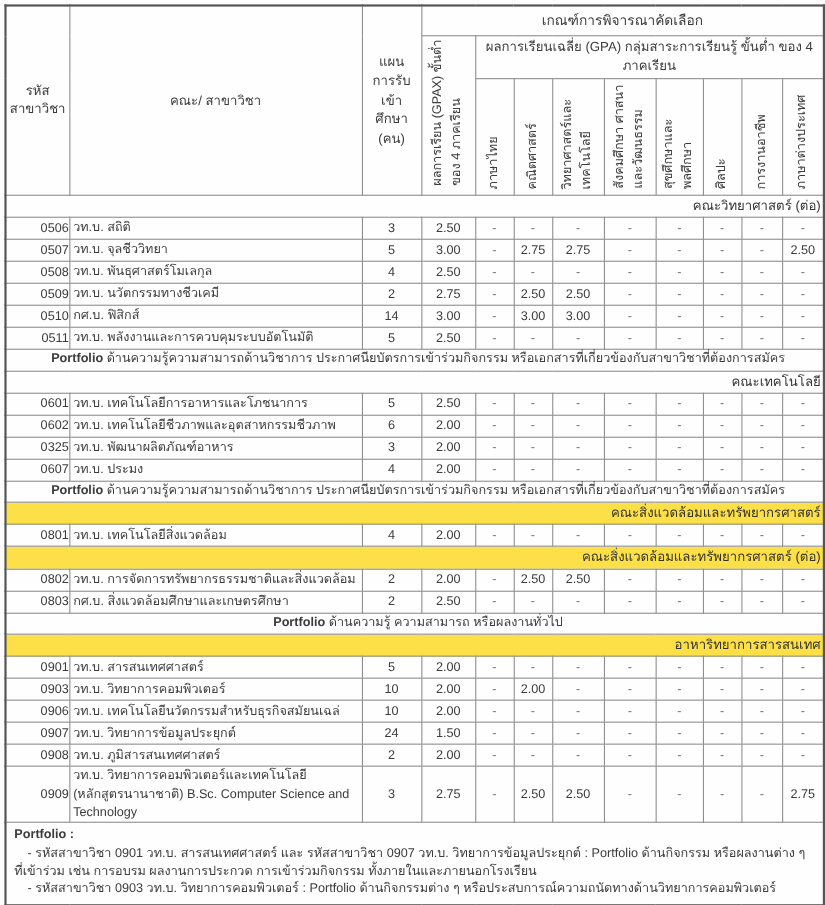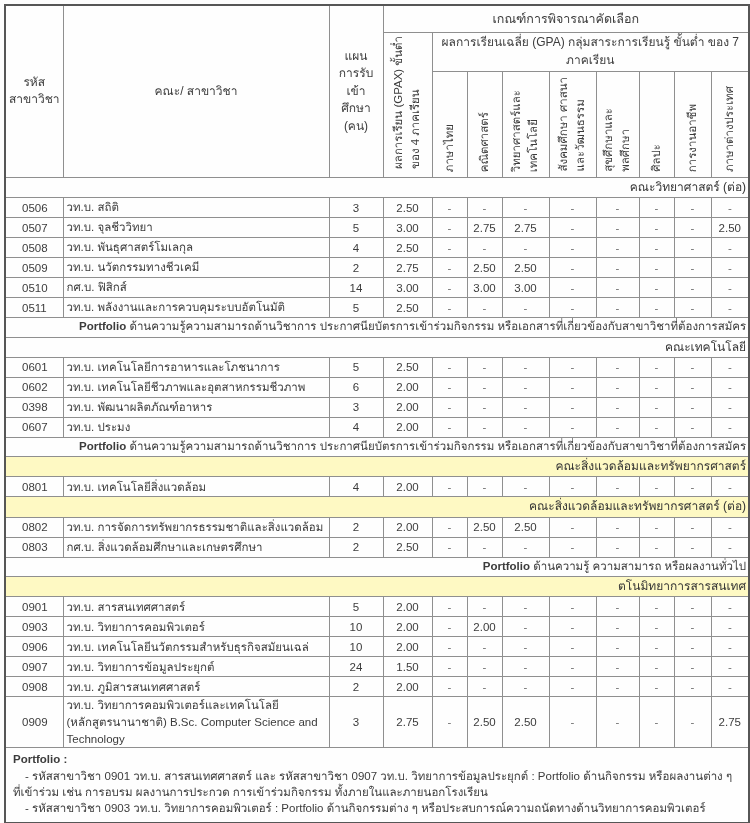--- a/index.html
+++ b/index.html
@@ -43,25 +43,25 @@
     color:#3c3c3c;
   }
   th.gpaxcell{padding:0;}
   th.gpaxcell .vwrap{align-items:center;padding-bottom:8px;}
   
   td.section{
     font-weight:bold;font-size:12px;
     padding:1px 2px 2px 8px;height:15px;line-height:1.35;
     text-align:right;color:#333;
   }
-  td.section.shaded{background:#fef9c3;}
+  td.section.shaded{background:#fde047;}
   td.note{
-    font-size:11.5px;padding:1px 2px 2px 8px;height:15px;line-height:1.35;text-align:right;
-  }
-  td.code{font-size:11.5px;text-align:right;height:19px;padding:0 16px;}
+    font-size:11.5px;padding:1px 2px 2px 8px;height:15px;line-height:1.35;text-align:center;
+  }
+  td.code{font-size:11.5px;text-align:right;height:19px;padding:0 0;}
   td.name{font-size:11.5px;text-align:left;padding:0 4px 0 3px;line-height:1.45;}
   td.num{font-size:11.5px;text-align:center;padding:0 2px;}
   td.dash{color:#6f6f6f;}
   
   td.footer-cell{
     text-align:left;vertical-align:top;
     padding:3px 6px 6px 7px;font-size:11.5px;line-height:16.2px;
   }
   .footer-title{font-weight:bold;font-family:"Liberation Sans",sans-serif;}
   .footer-note{text-indent:12px;}
@@ -98,21 +98,21 @@
 (คน)</th>
         <th class="hmain criteria" colspan="9">เกณฑ์การพิจารณาคัดเลือก</th>
       </tr>
       <tr>
         <th class="hmain vcell gpaxcell" rowspan="2">
           <div class="vwrap">
             <span class="vtext">ผลการเรียน (GPAX) ขั้นต่ำ
 ของ 4 ภาคเรียน</span>
           </div>
         </th>
-        <th class="hmain gpagroup" colspan="8">ผลการเรียนเฉลี่ย (GPA) กลุ่มสาระการเรียนรู้ ขั้นต่ำ ของ 7 ภาคเรียน</th>
+        <th class="hmain gpagroup" colspan="8">ผลการเรียนเฉลี่ย (GPA) กลุ่มสาระการเรียนรู้ ขั้นต่ำ ของ 4 ภาคเรียน</th>
       </tr>
       <tr class="subject-row" id="subject-row">
           <th class="hmain vcell">
             <div class="vwrap">
               <span class="vtext">ภาษาไทย</span>
             </div>
           </th>
           <th class="hmain vcell">
             <div class="vwrap">
               <span class="vtext">คณิตศาสตร์</span>
@@ -269,21 +269,21 @@
           <td class="num dash">-</td>
           <td class="num dash">-</td>
           <td class="num dash">-</td>
           <td class="num dash">-</td>
           <td class="num dash">-</td>
           <td class="num dash">-</td>
           <td class="num dash">-</td>
           <td class="num dash">-</td>
         </tr>
         <tr>
-          <td class="code">0398</td>
+          <td class="code">0325</td>
           <td class="name">วท.บ. พัฒนาผลิตภัณฑ์อาหาร</td>
           <td class="num">3</td>
           <td class="num">2.00</td>
           <td class="num dash">-</td>
           <td class="num dash">-</td>
           <td class="num dash">-</td>
           <td class="num dash">-</td>
           <td class="num dash">-</td>
           <td class="num dash">-</td>
           <td class="num dash">-</td>
@@ -351,21 +351,21 @@
           <td class="num dash">-</td>
           <td class="num dash">-</td>
           <td class="num dash">-</td>
           <td class="num dash">-</td>
           <td class="num dash">-</td>
         </tr>
         <tr>
           <td colspan="12" class="note"><b class="pf">Portfolio</b> ด้านความรู้ ความสามารถ หรือผลงานทั่วไป</td>
         </tr>
         <tr>
-          <td colspan="12" class="section shaded">ตโนมิทยาการสารสนเทศ</td>
+          <td colspan="12" class="section shaded">อาหาริทยาการสารสนเทศ</td>
         </tr>
         <tr>
           <td class="code">0901</td>
           <td class="name">วท.บ. สารสนเทศศาสตร์</td>
           <td class="num">5</td>
           <td class="num">2.00</td>
           <td class="num dash">-</td>
           <td class="num dash">-</td>
           <td class="num dash">-</td>
           <td class="num dash">-</td>

